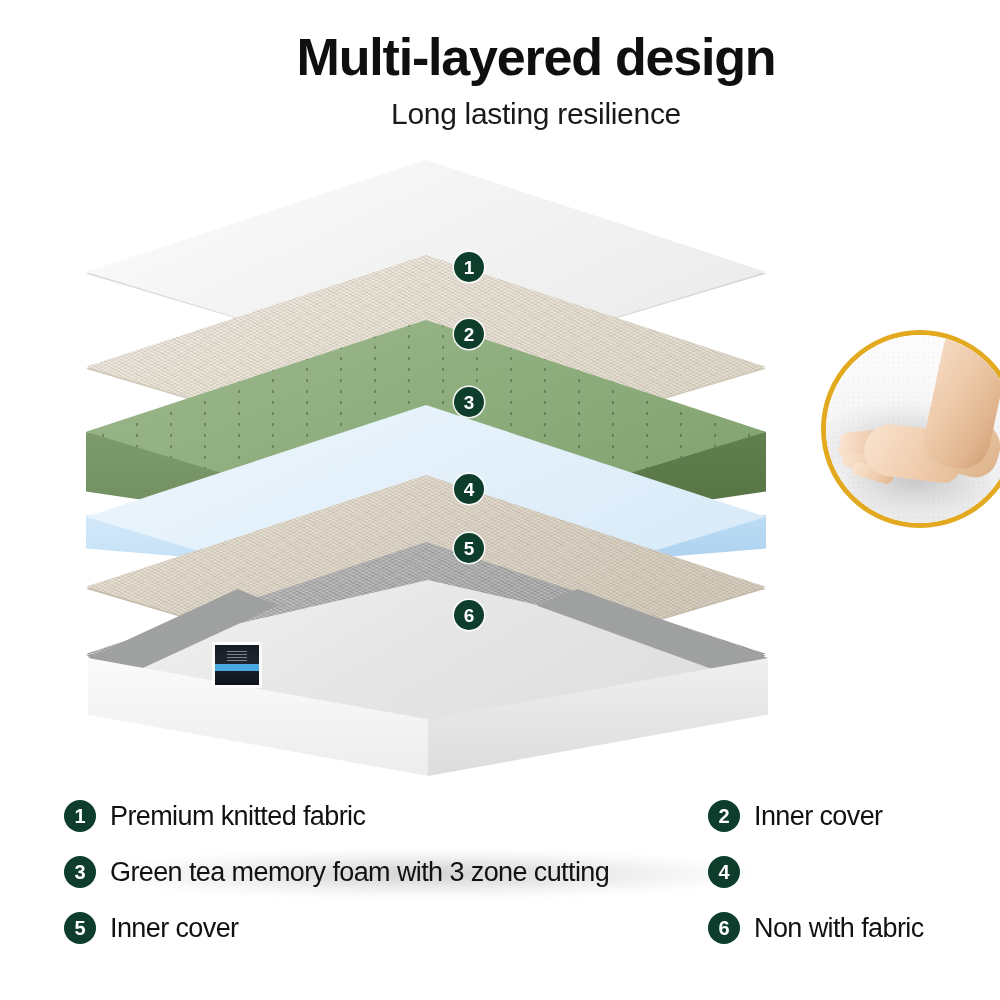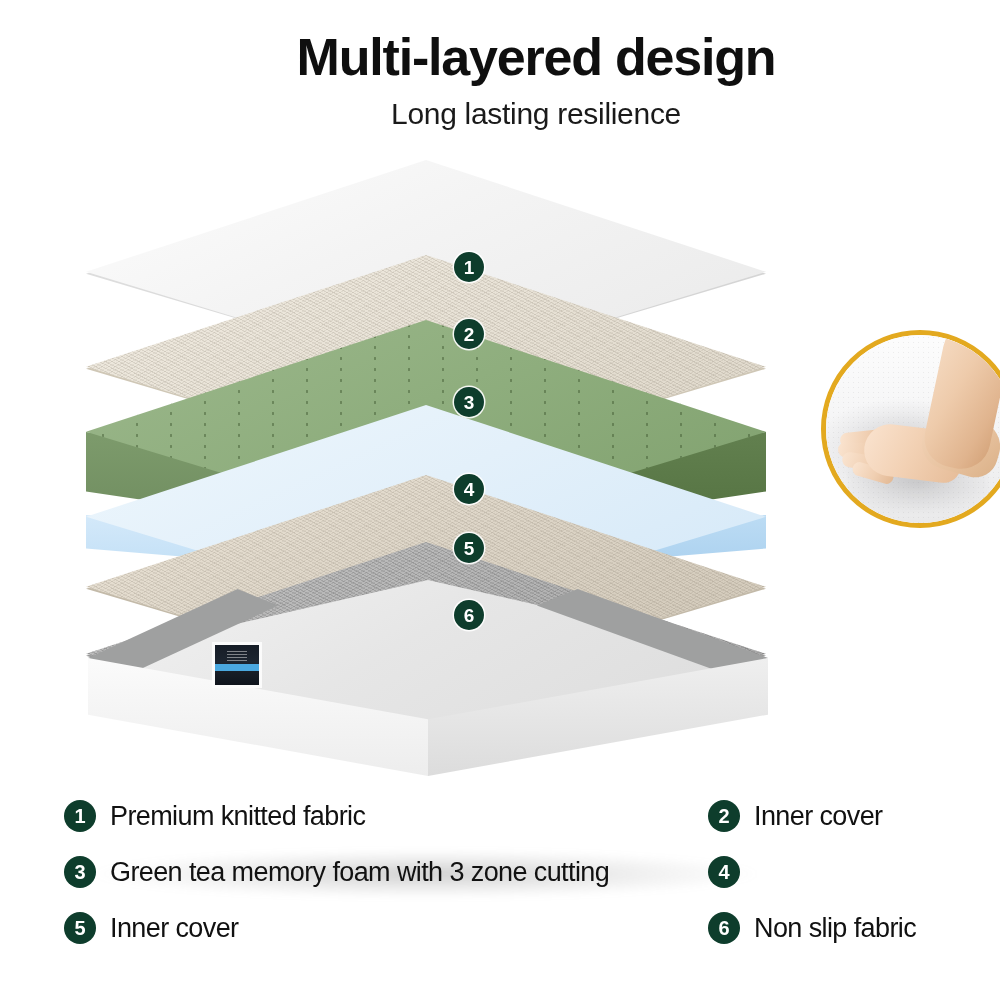--- a/index.html
+++ b/index.html
@@ -312,19 +312,19 @@
     <div class="legend-col right">
       <div class="legend-row">
         <span class="legend-badge">2</span>
         <span class="legend-text">Inner cover</span>
       </div>
       <div class="legend-row">
         <span class="legend-badge">4</span>
       </div>
       <div class="legend-row">
         <span class="legend-badge">6</span>
-        <span class="legend-text">Non slip fabric</span>
+        <span class="legend-text">Non with fabric</span>
       </div>
     </div>
 
   </div>
 
 </div>
 
 </body></html>

